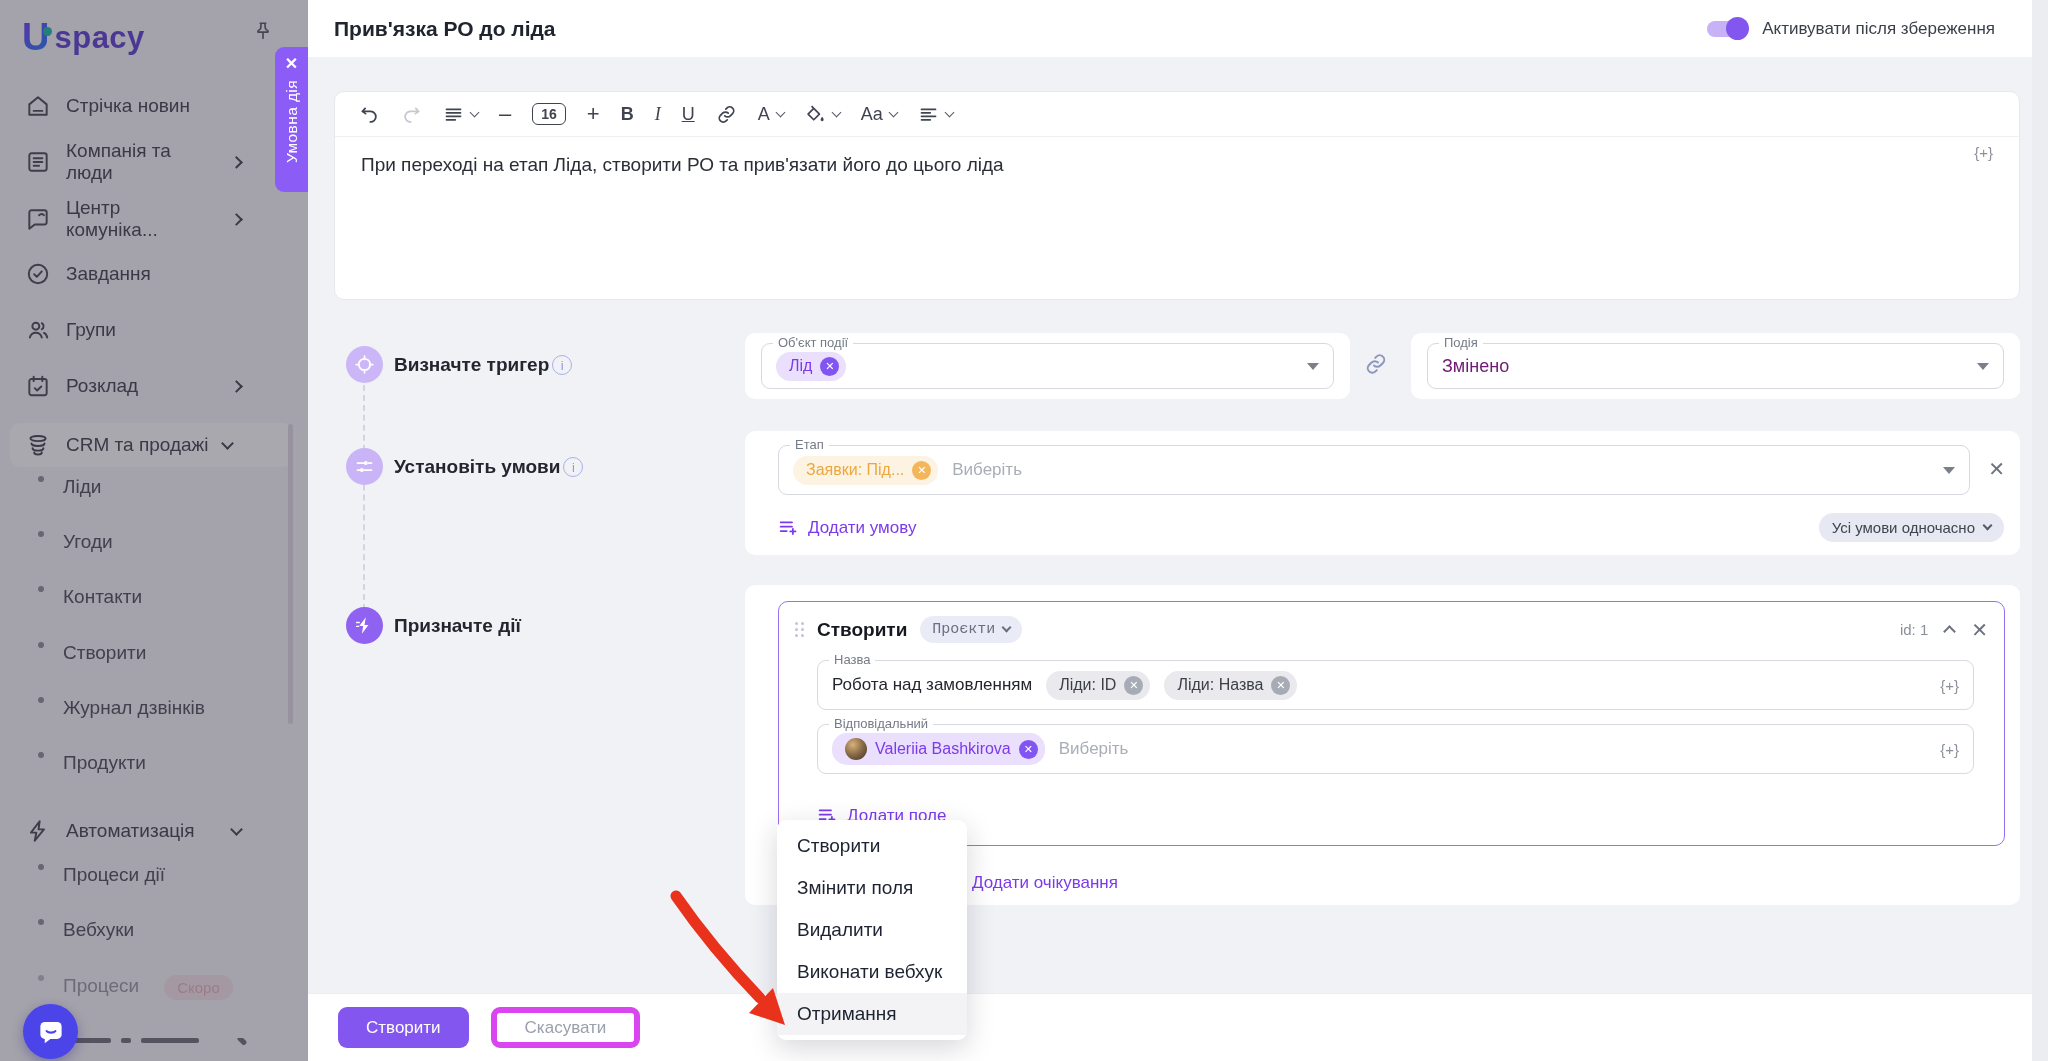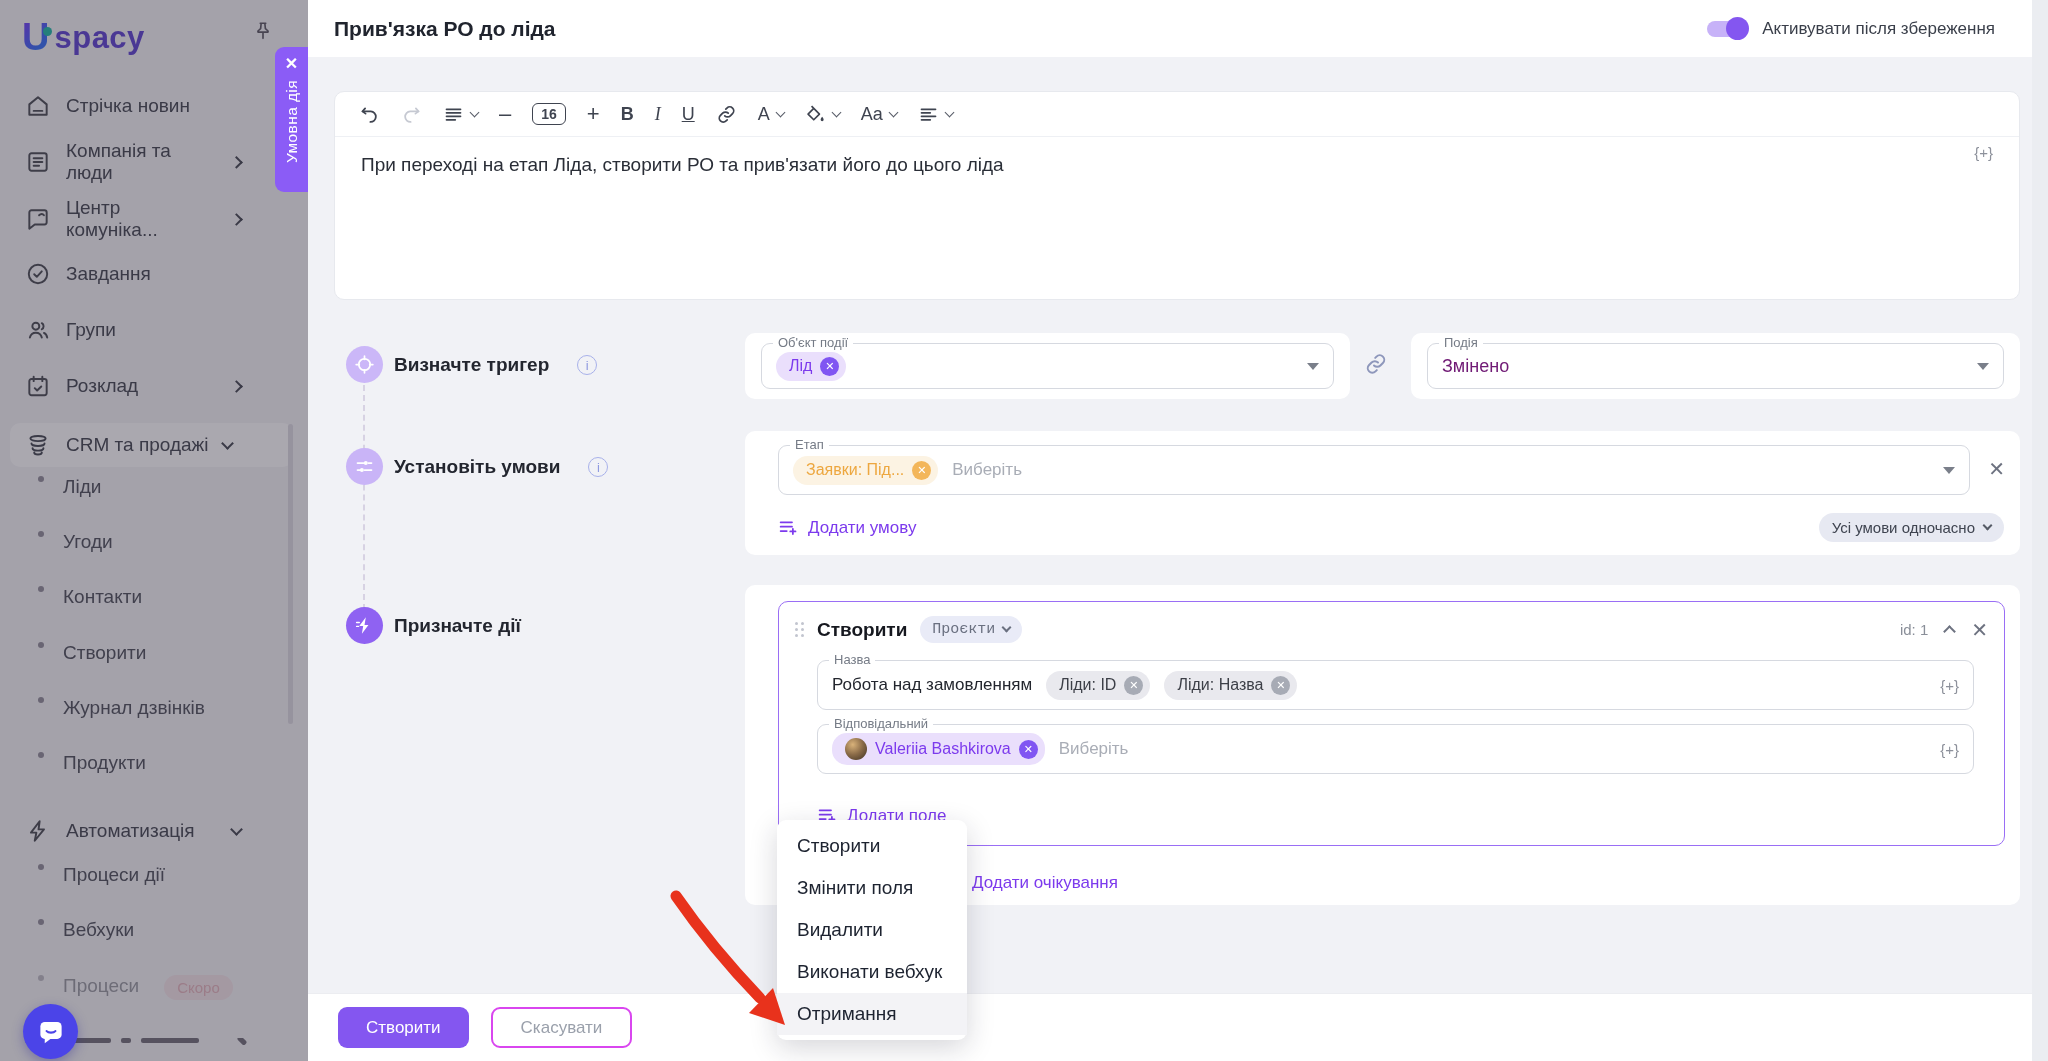--- a/index.html
+++ b/index.html
@@ -51,21 +51,21 @@
   .tbtn svg { width:21px; height:21px; }
   .tbtn .chev { width:7px; height:7px; border-width:1.6px; color:#565b66; }
   .fs-box { border:1.6px solid #3f4450; border-radius:6px; font-size:14px; padding:2px 8px; font-weight:600; }
   .ed-text { padding:17px 26px; font-size:19px; color:#2a2e37; }
   .token { color:#8d919b; font-size:15px; }
   .editor .token { position:absolute; right:26px; top:52px; }
   
   .step-line { position:absolute; left:55px; top:385px; height:225px; border-left:2px dashed #d7d2e3; z-index:0; }
   .stepc { position:absolute; width:37px; height:37px; border-radius:50%; display:flex; align-items:center; justify-content:center; z-index:1; }
   .stepc svg { width:21px; height:21px; }
-  .step-label { position:absolute; font-size:19px; font-weight:600; color:#23262f; display:flex; align-items:center; gap:28px; }
+  .step-label { position:absolute; font-size:19px; font-weight:600; color:#23262f; display:flex; align-items:center; gap:3px; }
   .info { width:20px; height:20px; border-radius:50%; border:1.6px solid #a8b1ea; color:#8f9ae0; font-size:13px; display:inline-flex; align-items:center; justify-content:center; font-weight:400; }
   
   .fieldset { position:absolute; border:1px solid #d6d9e0; border-radius:9px; background:#fff; display:flex; align-items:center; padding:0 14px; gap:14px; }
   .flabel { position:absolute; top:-9px; left:11px; background:#fff; padding:0 5px; font-size:13px; color:#757b86; }
   .select-arrow { margin-left:auto; width:0; height:0; border-left:6px solid transparent; border-right:6px solid transparent; border-top:7px solid #7a7f8a; }
   .chip { display:inline-flex; align-items:center; gap:8px; border-radius:15px; padding:5px 7px 5px 13px; font-size:16px; white-space:nowrap; }
   .chip .x { width:19px; height:19px; border-radius:50%; color:#fff; font-size:11px; display:inline-flex; align-items:center; justify-content:center; }
   .chip.purple { background:#eadffc; color:#7c3aed; }
   .chip.purple .x { background:#8055f2; }
   .chip.orange { background:#fcf3e3; color:#eda73f; }
@@ -93,21 +93,21 @@
   .name-text { font-size:17px; color:#23262e; }
   
   .menu { position:absolute; left:469px; top:820px; width:190px; background:#fff; border-radius:9px; box-shadow:0 8px 28px rgba(25,25,50,.18); padding:5px 0; z-index:20; }
   .menu-item { padding:10px 20px; font-size:19px; color:#1d2330; }
   .menu-item.hl { background:#f3f3f6; }
   .arrow-svg { position:absolute; left:352px; top:888px; z-index:30; }
   
   .footerbar { position:absolute; left:0; right:0; bottom:0; height:68px; background:#fff; border-top:1px solid #ecedf1; display:flex; align-items:center; gap:22px; padding-left:30px; z-index:5; }
   .btn { height:41px; border-radius:9px; font-size:17px; display:inline-flex; align-items:center; justify-content:center; padding:0 28px; font-family:inherit; border:none; }
   .btn.primary { background:#8456f0; color:#fff; }
-  .btn.ghost { background:#fff; border:2px solid #d946ef; color:#9aa0ab; }
+  .btn.ghost { background:#fff; border:6px solid #d946ef; color:#9aa0ab; }
   .page-scroll { position:absolute; right:0; top:0; bottom:0; width:16px; background:#ebedf1; z-index:40; }
   .add-wait { position:absolute; }
 </style>
 </head>
 <body>
 
 <div class="screen">
 
   <div class="sidebar">
     <div class="logo">

